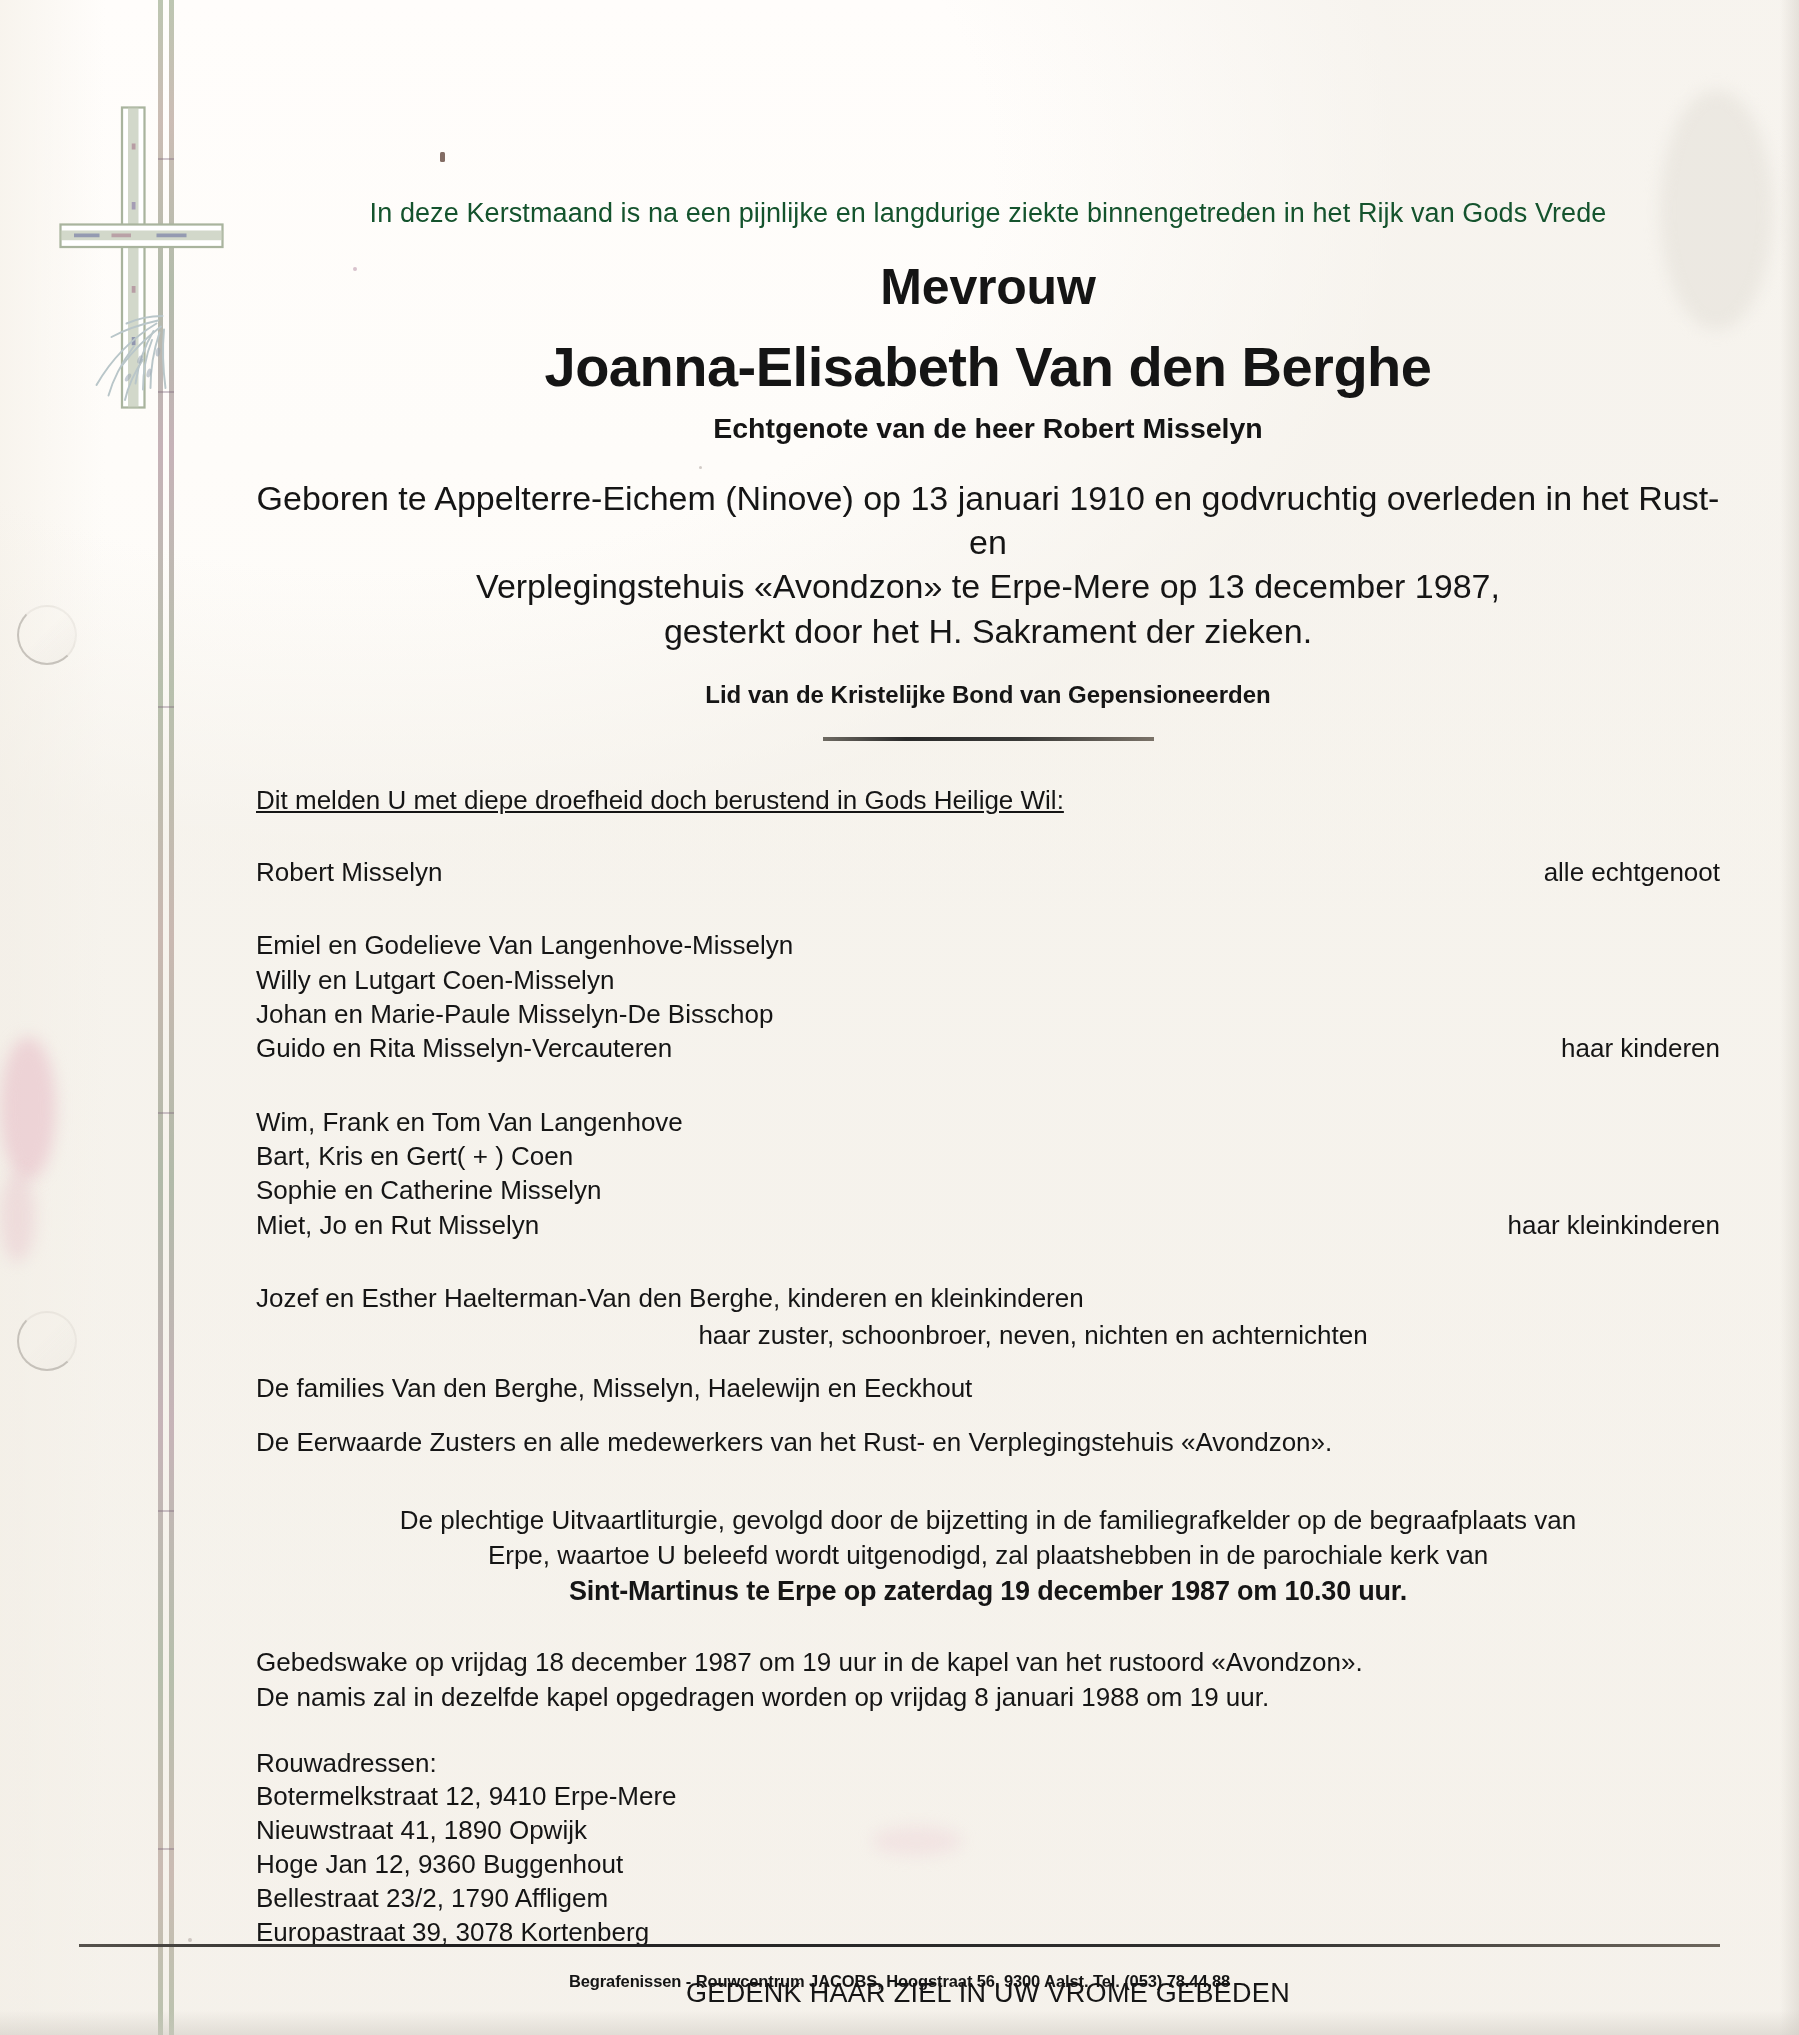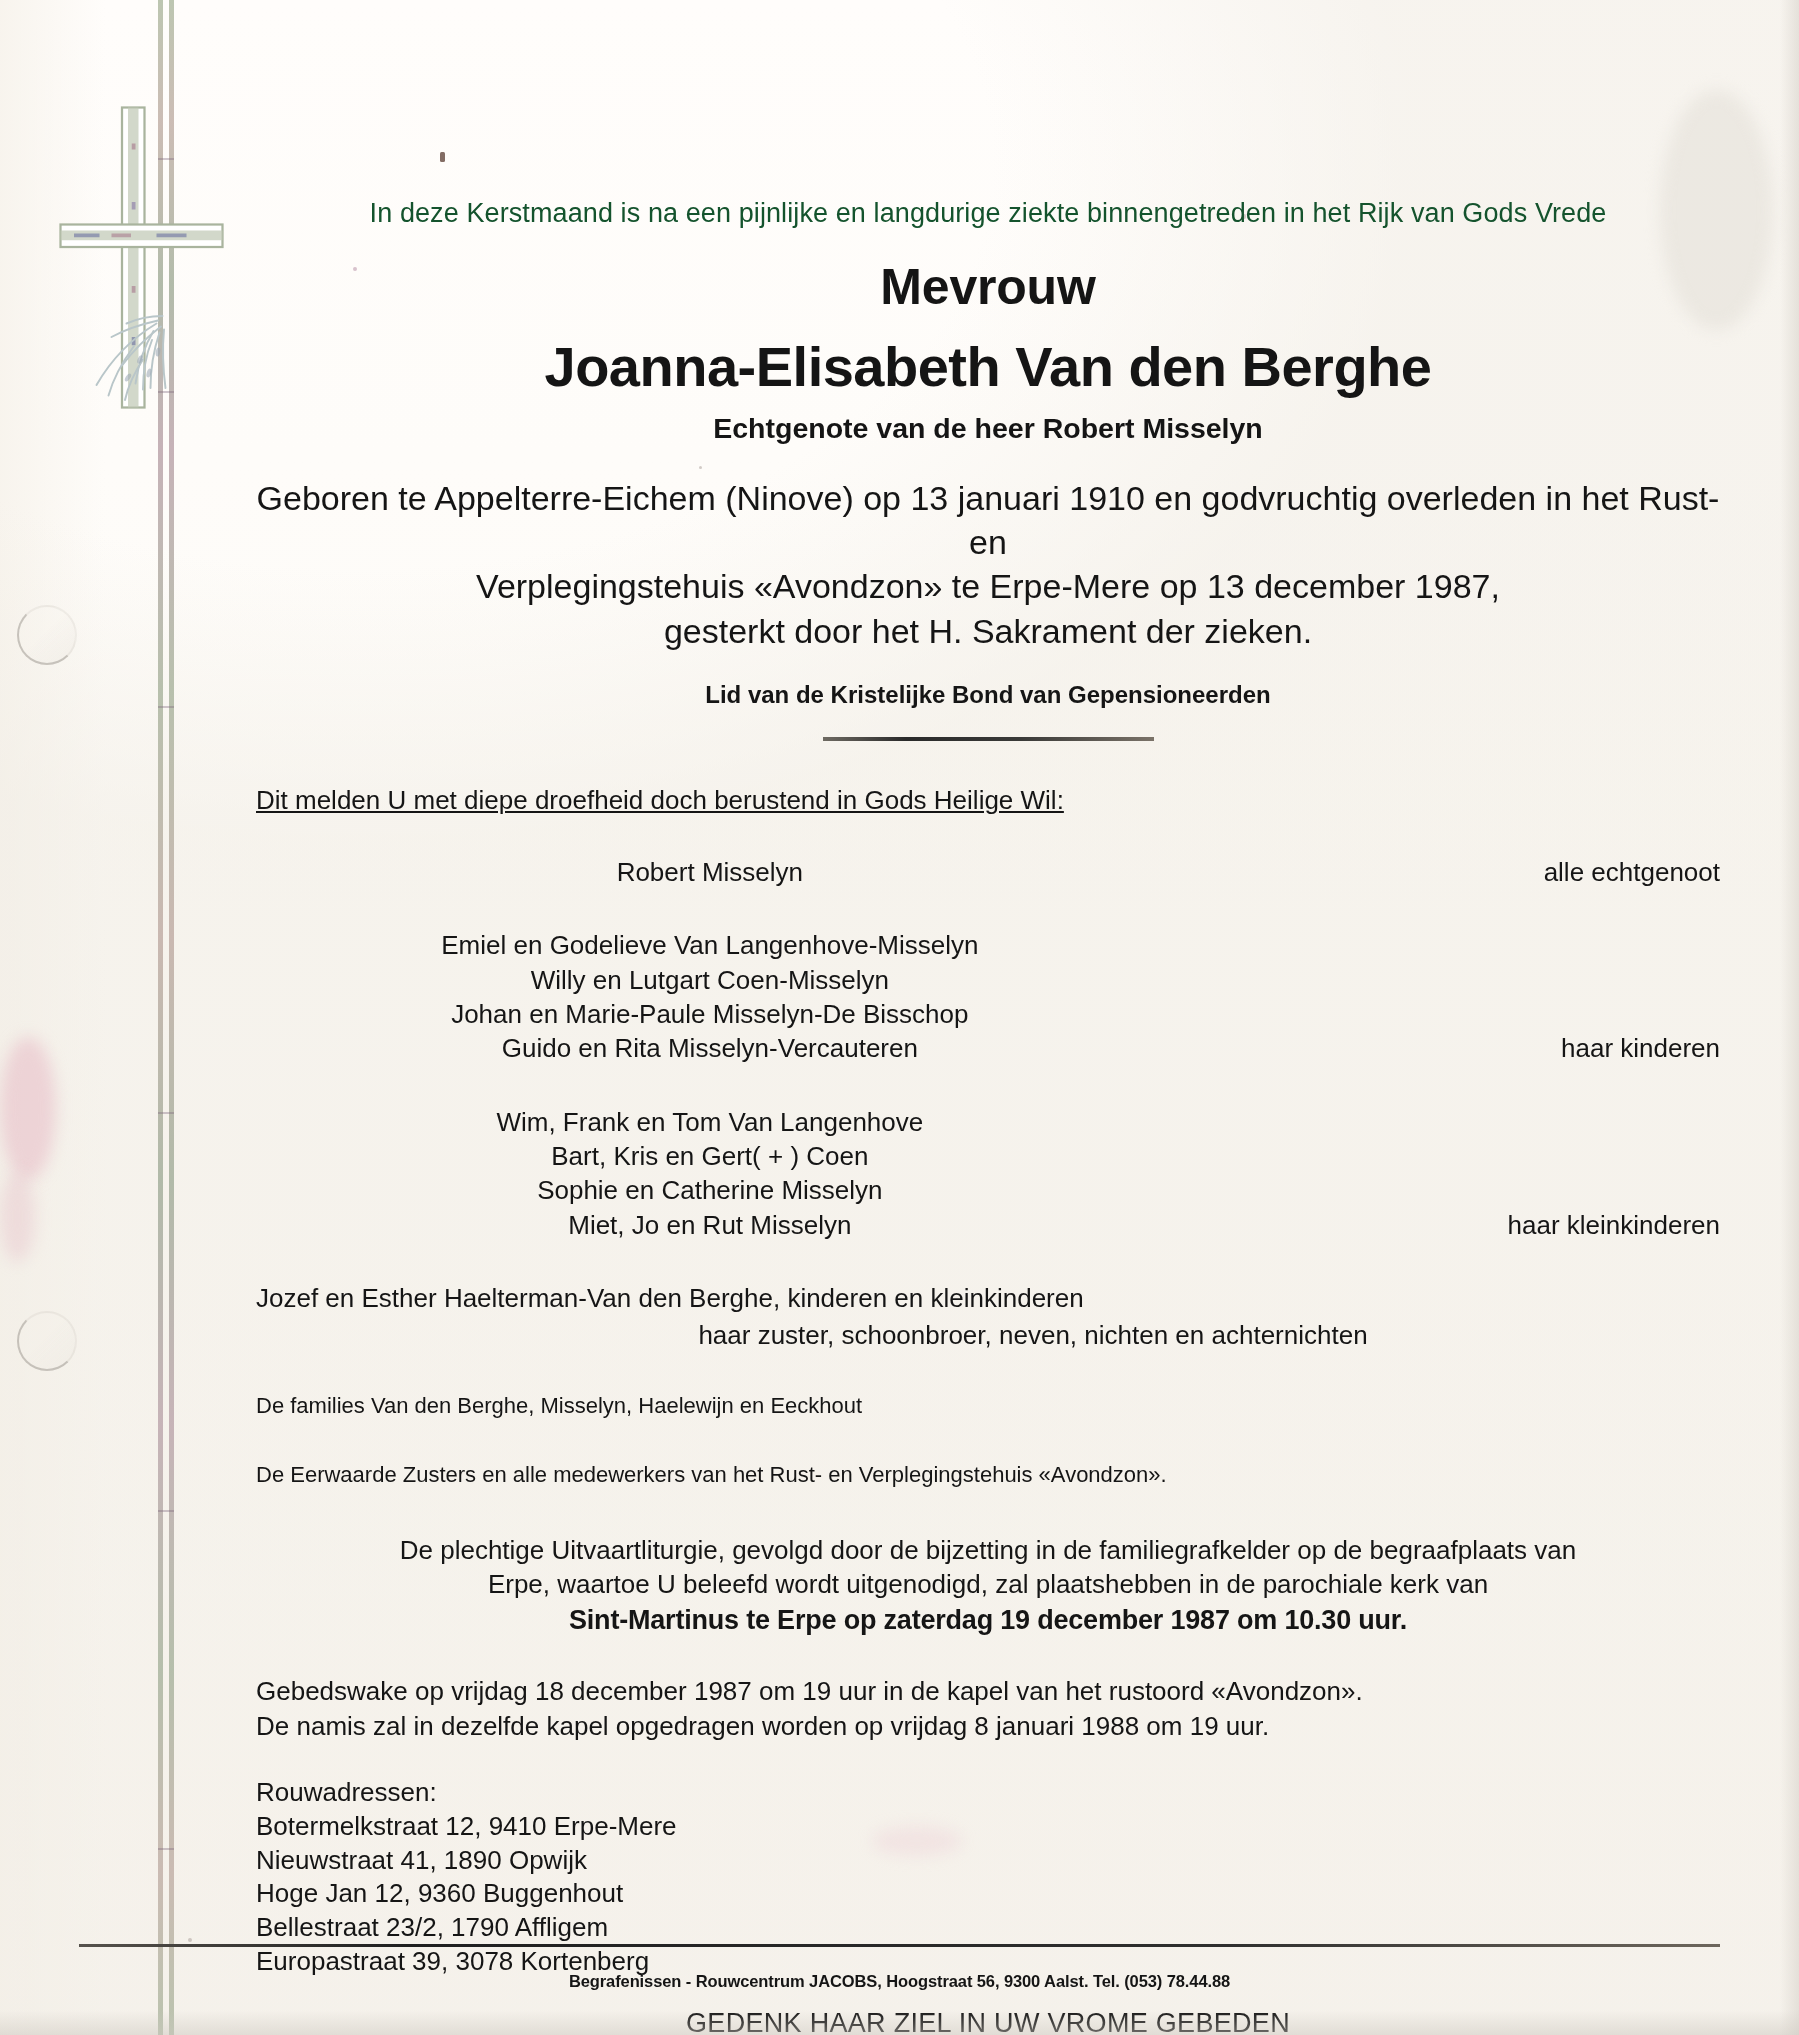--- a/index.html
+++ b/index.html
@@ -166,36 +166,36 @@
     text-decoration: underline;
   }
 
   
   .group {
     position: relative;
     margin-top: 39px;
     font-size: 26px;
     line-height: 1.32;
   }
-  .group .names { width: 62%; text-align: center; }
+  .group .names { width: 62%; }
   .group .relation {
     position: absolute;
     right: 0;
     bottom: 0;
     text-align: right;
     white-space: nowrap;
   }
   .group.single .relation { top: 0; bottom: auto; }
 
   .sister-block { margin-top: 39px; font-size: 26px; line-height: 1.32; }
   .sister-block .rel-line { text-align: center; margin-top: 3px; margin-left: 90px; }
 
   .plain-para {
-    font-size: 22px;
-    margin-top: 39px;
+    font-size: 26px;
+    margin-top: 19px;
     line-height: 1.32;
   }
 
   .service-para {
     font-size: 26px;
     text-align: center;
     margin-top: 44px;
     line-height: 1.34;
   }
   .service-strong {

